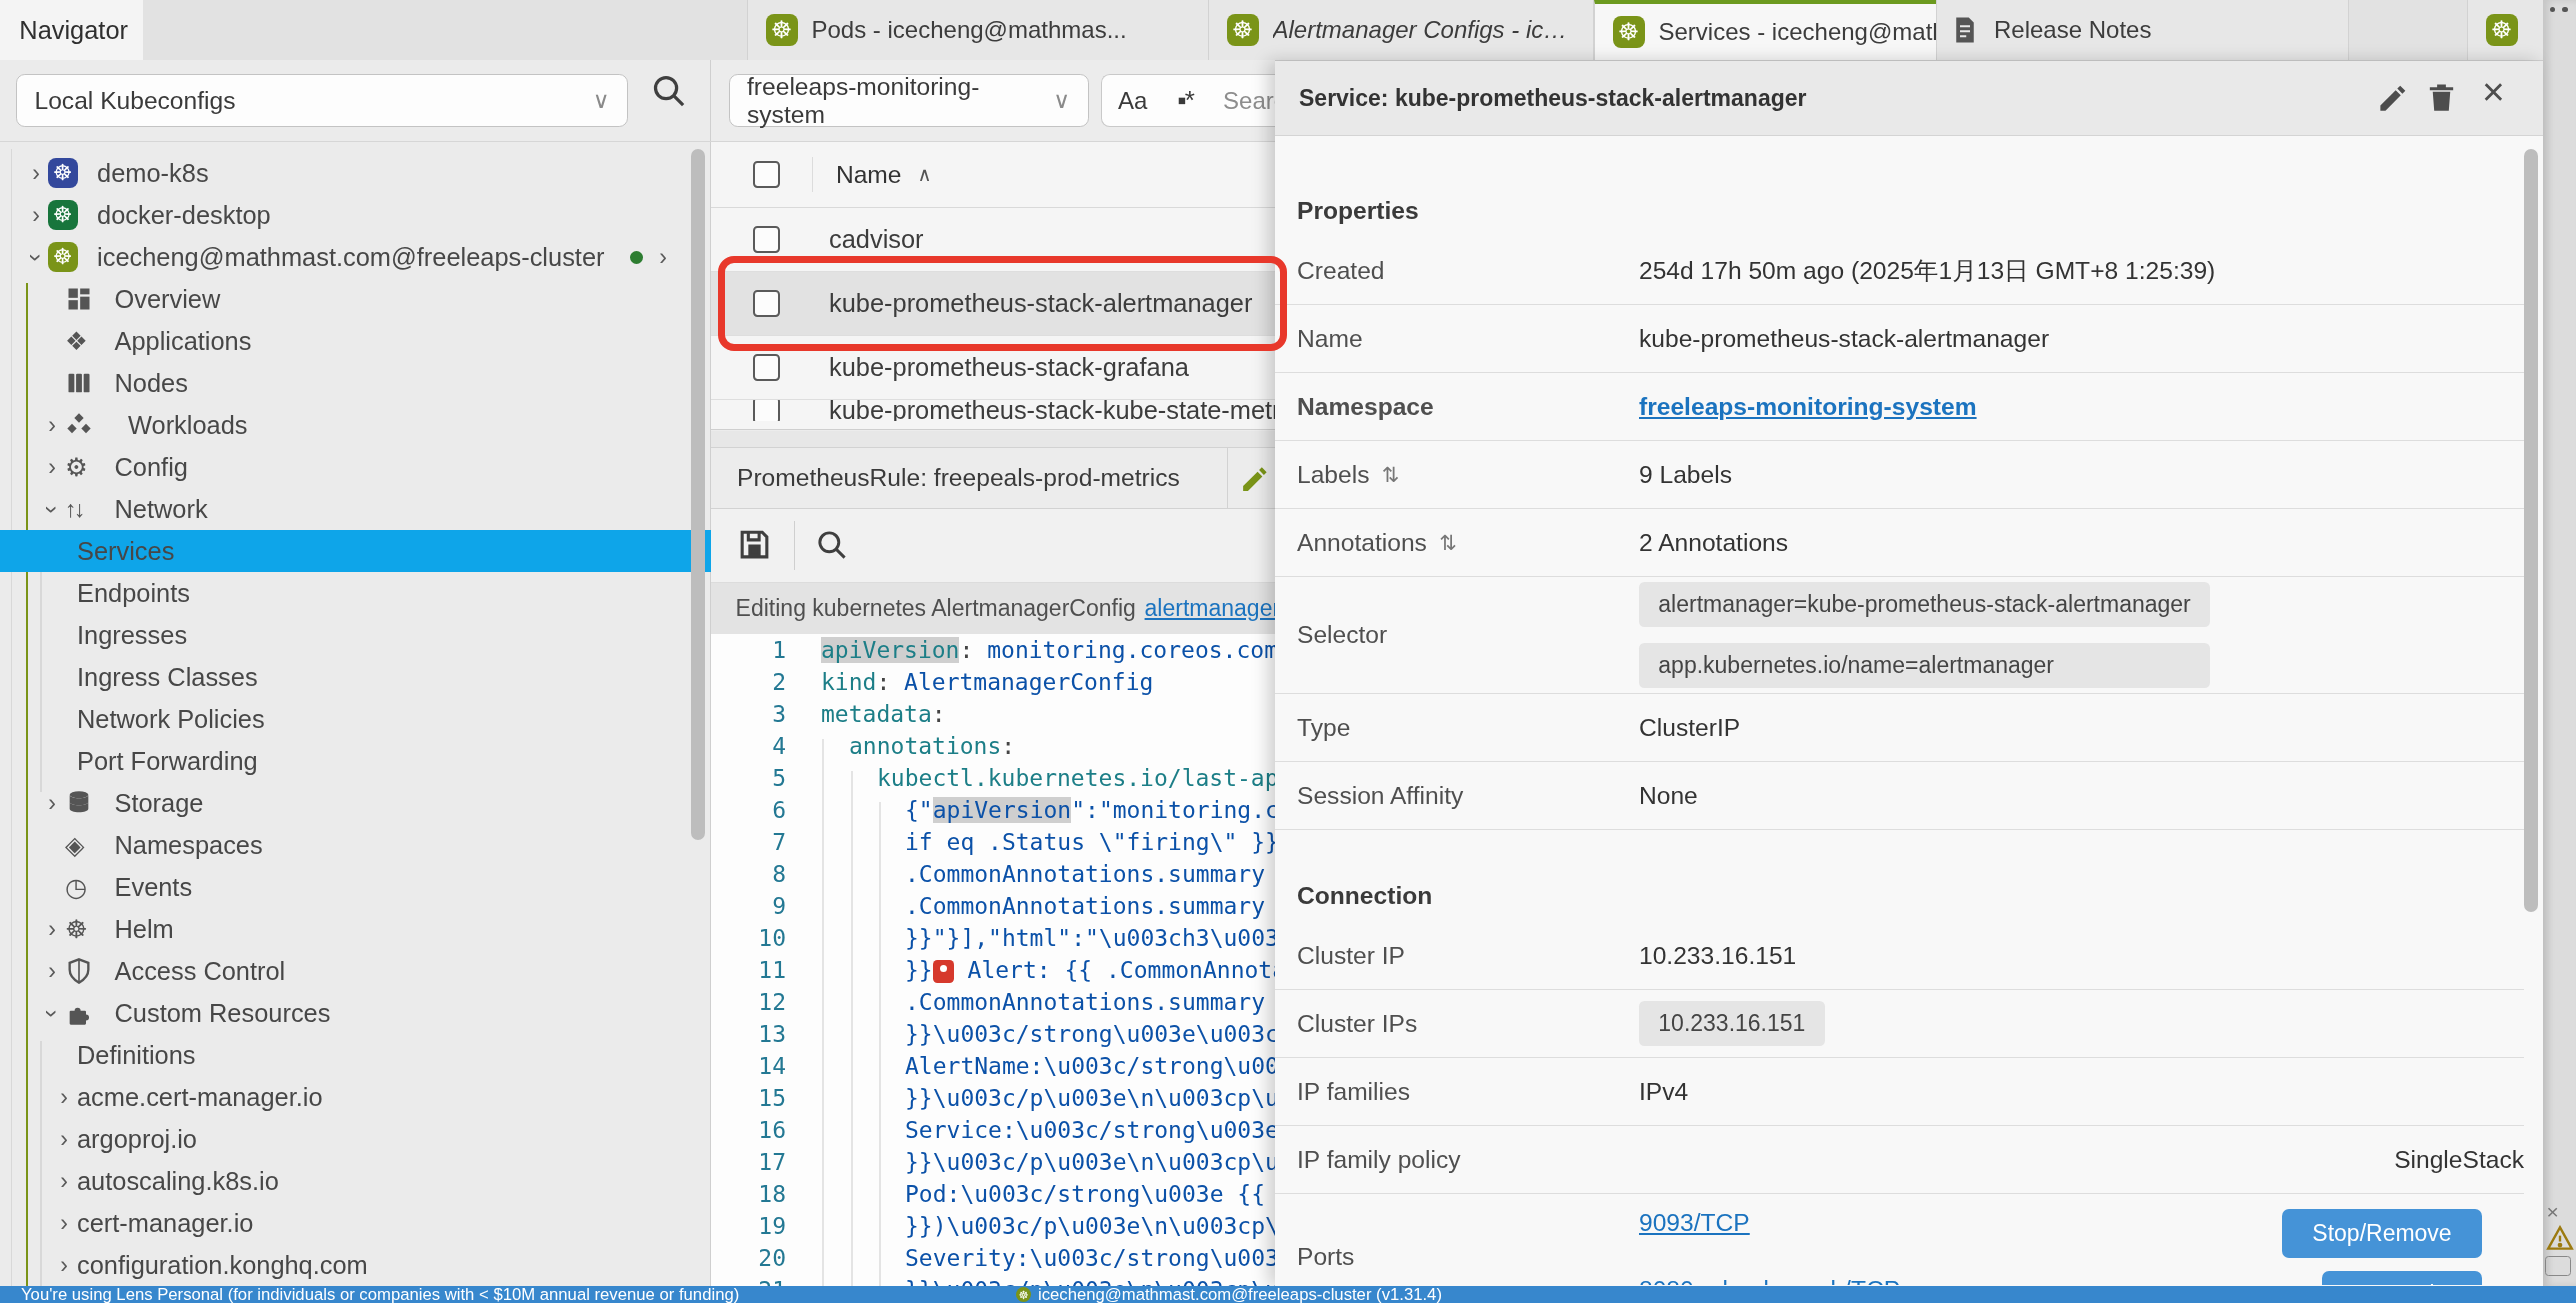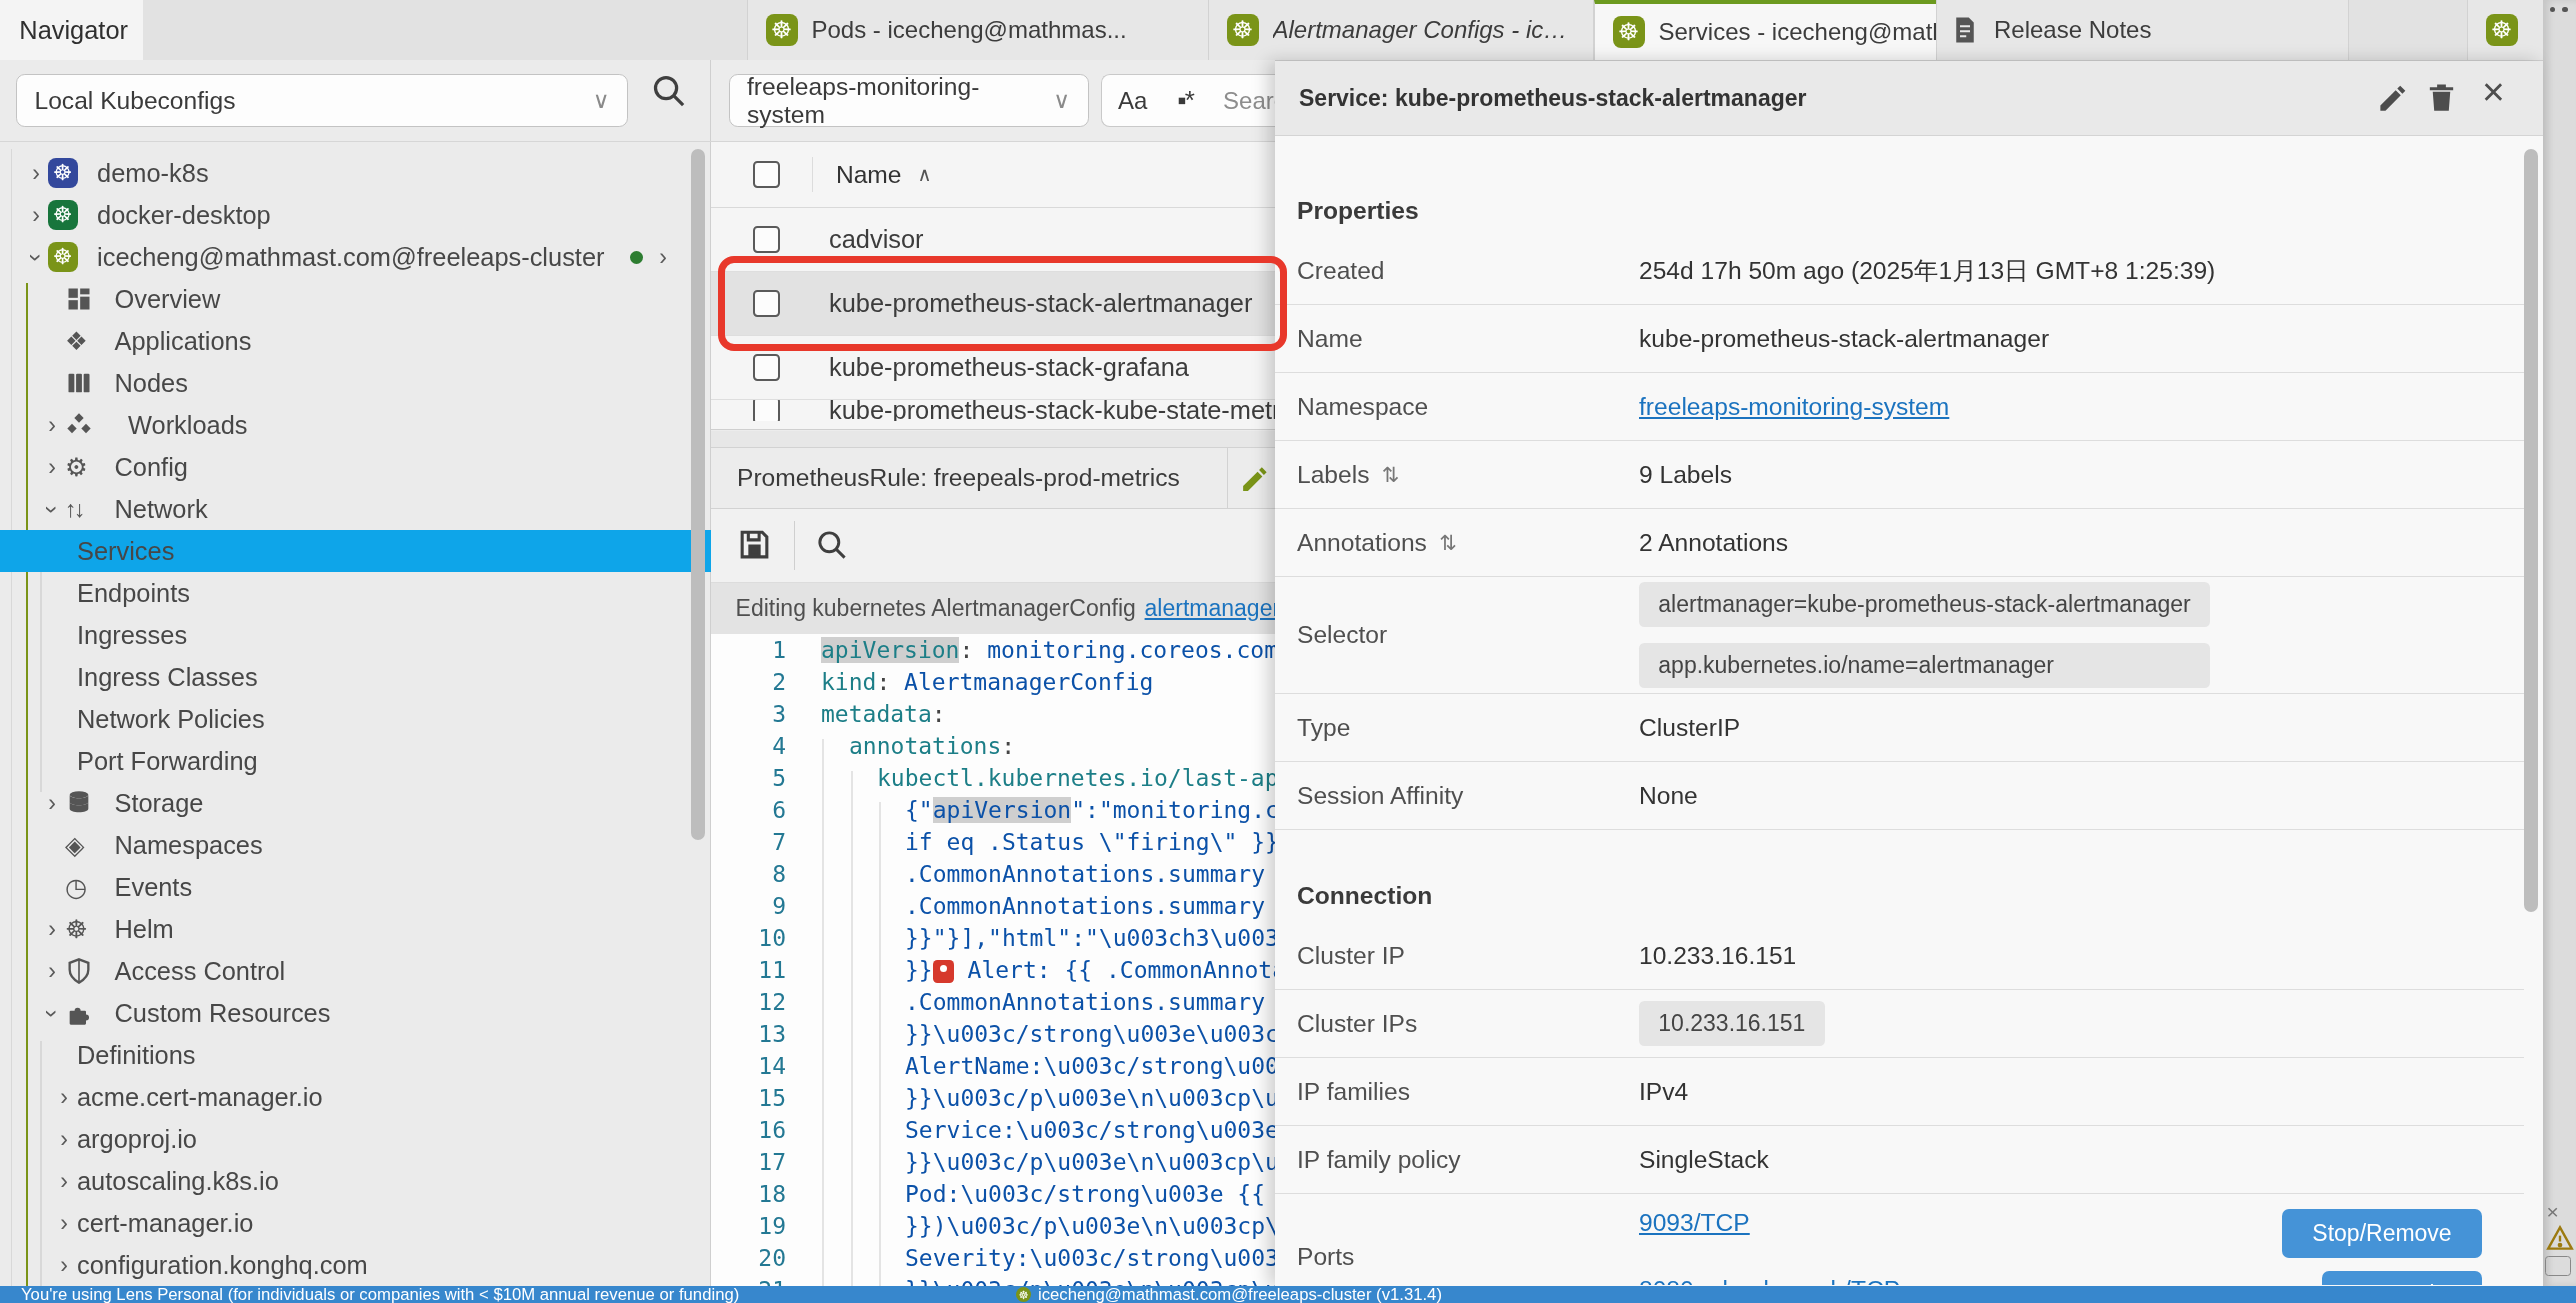--- a/index.html
+++ b/index.html
@@ -533,21 +533,21 @@
     <div id="drawer-body" class="abs">
         <div class="sec-head" style="height: 101px; padding-bottom: 12.3px;">Properties</div>
         <div class="drow" style="height: 68px;">
           <span class="dlabel">Created</span>
           <span class="dvalue">254d 17h 50m ago (2025年1月13日 GMT+8 1:25:39)</span>
         </div>
         <div class="drow" style="height: 68px;">
           <span class="dlabel">Name</span>
           <span class="dvalue">kube-prometheus-stack-alertmanager</span>
         </div>
-        <div class="drow" style="height: 68px;">
+        <div class="drow" style="height: 68px; font-weight: bold;">
           <span class="dlabel">Namespace</span>
           <span class="dvalue"><a href="#">freeleaps-monitoring-system</a></span>
         </div>
         <div class="drow" style="height: 68px;">
           <span class="dlabel">Labels<span class="dsort">⇅</span></span>
           <span class="dvalue">9 Labels</span>
         </div>
         <div class="drow" style="height: 68px;">
           <span class="dlabel">Annotations<span class="dsort">⇅</span></span>
           <span class="dvalue">2 Annotations</span>
@@ -575,21 +575,21 @@
         <div class="drow" style="height: 68px;">
           <span class="dlabel">Cluster IPs</span>
           <span style="display:flex;flex-direction:column;gap:16px;">
             <span class="chip">10.233.16.151</span>
           </span>
         </div>
         <div class="drow" style="height: 68px;">
           <span class="dlabel">IP families</span>
           <span class="dvalue">IPv4</span>
         </div>
-        <div class="drow" style="height: 68px;">
+        <div class="drow" style="height: 68px; justify-content: space-between;">
           <span class="dlabel">IP family policy</span>
           <span class="dvalue">SingleStack</span>
         </div>
         <div class="drow noborder" style="height: 125px; position: relative;">
           <span class="dlabel">Ports</span>
           <span style="display:flex;flex-direction:column;gap:39px;">
             <a class="portlink" href="#">9093/TCP</a>
             <a class="portlink" href="#">8080:reloader-web/TCP</a>
           </span>
           <button class="bluebtn" style="top:15px;width:200px;height:49px;">Stop/Remove</button>

